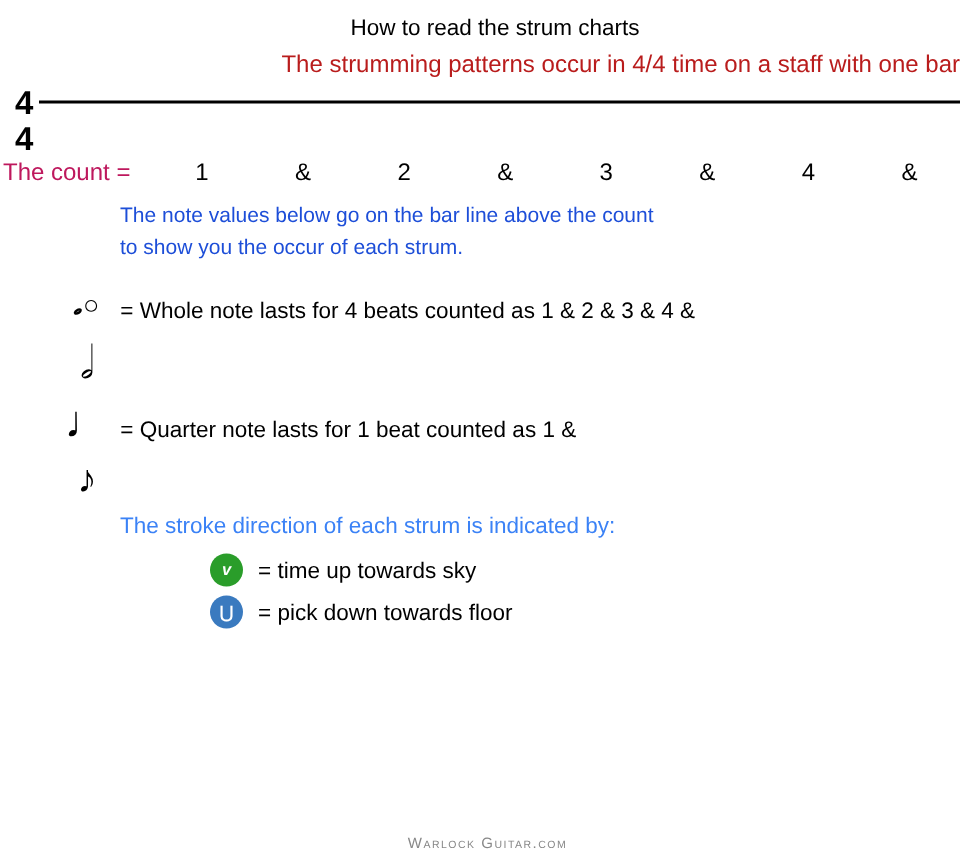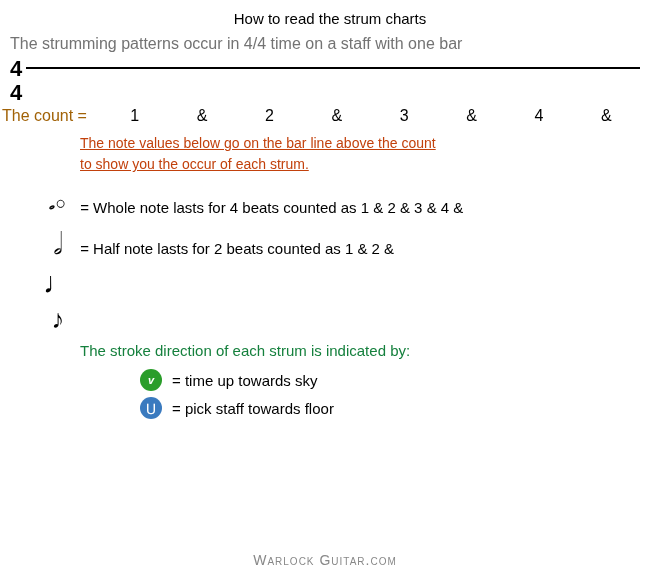--- a/index.html
+++ b/index.html
@@ -22,44 +22,44 @@
 
     .title-row {
       text-align: center;
       font-size: 15px;
       color: #000;
       margin-bottom: 8px;
       padding-left: 10px;
     }
 
     .subtitle-row {
-      text-align: left;
+      text-align: right;
       font-size: 16px;
-      color: #737373;
+      color: #b91c1c;
       font-weight: normal;
       margin-bottom: 4px;
       padding: 0 10px;
     }
 
     .staff-line {
       height: 2px;
       background: #000;
       margin: 0;
       width: 100%;
     }
 
     .count-row {
       display: flex;
       align-items: center;
       margin: 2px 0 8px 0;
       padding-left: 2px;
     }
 
     .count-label {
-      color: #a16207;
+      color: #be185d;
       font-size: 16px;
       margin-right: 4px;
       white-space: nowrap;
     }
 
     .count-numbers {
       display: flex;
       align-items: center;
       flex: 1;
       justify-content: space-around;
@@ -68,24 +68,23 @@
 
     .count-item {
       font-size: 16px;
       color: #000;
       min-width: 20px;
       text-align: center;
     }
 
     .info-box {
       margin: 8px 40px 12px 80px;
-      color: #c2410c;
+      color: #1d4ed8;
       font-size: 14px;
       line-height: 1.5;
-      text-decoration: underline;
     }
 
     .note-row {
       display: flex;
       align-items: center;
       margin: 8px 20px 8px 40px;
       font-size: 15px;
       color: #000;
       line-height: 1.5;
     }
@@ -114,21 +113,21 @@
     .note-text {
       font-size: 15px;
       margin-top: 10px;
     }
 
     .stroke-section {
       margin: 10px 40px 8px 80px;
     }
 
     .stroke-title {
-      color: #15803d;
+      color: #3b82f6;
       font-size: 15px;
       margin-bottom: 10px;
     }
 
     .stroke-row {
       display: flex;
       align-items: center;
       margin: 6px 0 6px 60px;
       font-size: 15px;
     }
@@ -169,21 +168,21 @@
       font-size: 11px;
       font-weight: bold;
     }
 
     .footer {
       position: absolute;
       bottom: 8px;
       left: 0;
       right: 0;
       text-align: center;
-      font-size: 14px;
+      font-size: 10px;
       color: #888;
       letter-spacing: 1px;
       font-variant: small-caps;
     }
 
     .staff-wrapper {
       display: flex;
       align-items: flex-start;
       margin: 2px 10px 0 10px;
     }
@@ -256,46 +255,46 @@
     <div>to show you the occur of each strum.</div>
   </div>
 
   <div class="note-row">
     <span class="note-whole" style="font-size:18px; font-style:italic; font-weight:bold; letter-spacing:1px;">𝅗○</span>
     <span class="note-text">&nbsp;= Whole note lasts for 4 beats counted as 1 &amp; 2 &amp; 3 &amp; 4 &amp;</span>
   </div>
 
   <div class="note-row">
     <span class="note-symbol" style="font-size:30px; line-height:1;">𝅗𝅥</span>
-    <span class="note-text">&nbsp;= Half note lasts for 2 beats counted as 1 &amp; 2 &amp;</span>
   </div>
 
   <div class="note-row">
     <span class="note-symbol" style="font-size:30px; line-height:1;">♩</span>
+    <span class="note-text">&nbsp;= Quarter note lasts for 1 beat counted as 1 &amp;</span>
   </div>
 
   <div class="note-row">
     <span class="note-eighth" style="font-size:26px; line-height:1;">♪</span>
   </div>
 
   <div class="stroke-section">
     <div class="stroke-title">The stroke direction of each strum is indicated by:</div>
 
     <div class="stroke-row">
       <div class="pick-up-icon">
         <span class="pick-up-icon-inner">v</span>
       </div>
       <span>= time up towards sky</span>
     </div>
 
     <div class="stroke-row">
       <div class="pick-down-icon">
         <span class="pick-down-icon-inner">⋃</span>
       </div>
-      <span>= pick staff towards floor</span>
+      <span>= pick down towards floor</span>
     </div>
   </div>
 
   <div class="footer">
     <span>Warlock Guitar.com</span>
   </div>
 
 </div>
 
 </body></html>

